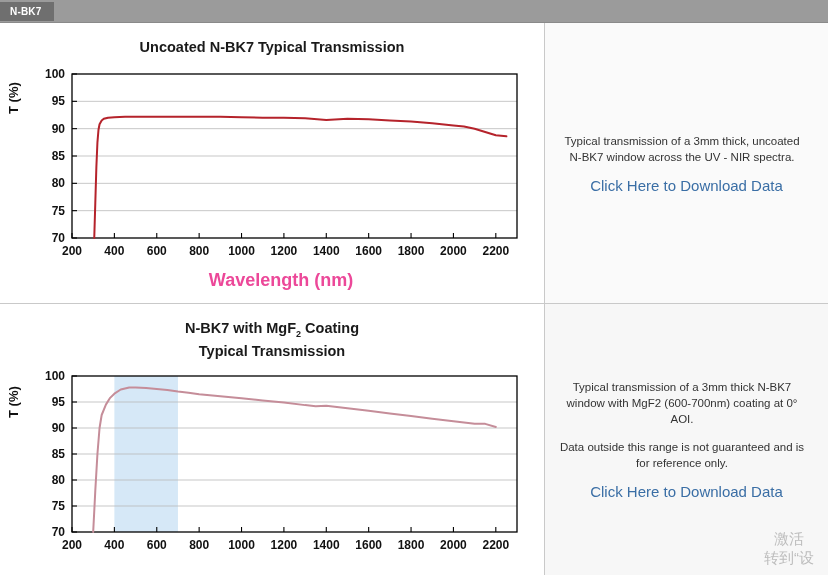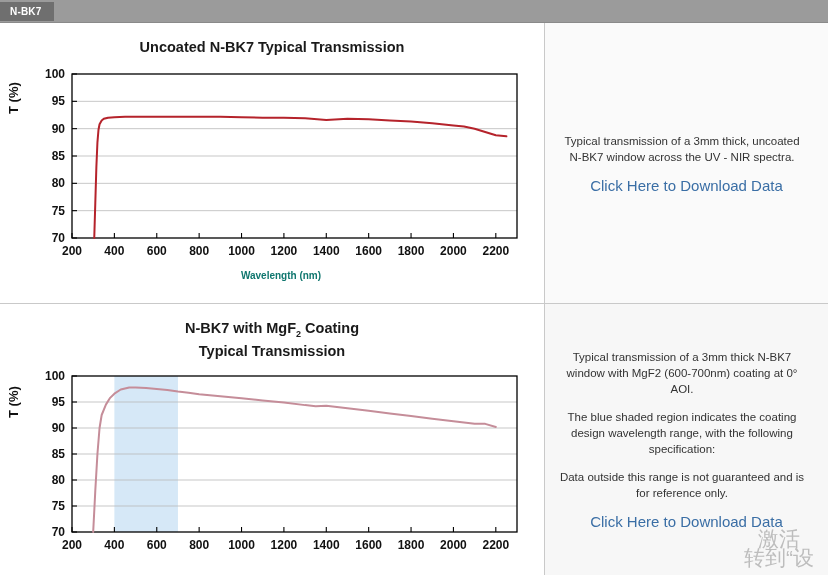--- a/index.html
+++ b/index.html
@@ -87,33 +87,33 @@
   .ylabel{
     position:absolute;
     left:6px;top:50px;
     transform:rotate(-90deg);
     transform-origin:left top;
     font-size:13px;font-weight:bold;color:#111;
     white-space:nowrap;
   }
   .xlabel{
     text-align:center;
-    font-size:10px;font-weight:bold;color:#0f766e;
+    font-size:18px;font-weight:bold;color:#ec4899;
     margin-top:6px;
     padding-left:18px;
   }
   svg{display:block;}
   .axis-text{font-family:"Liberation Sans",sans-serif;font-size:12px;fill:#111;font-weight:bold;}
   
   .watermark{
     position:absolute;
     right:14px;bottom:8px;
     text-align:center;
     color:#bdbdbd;
-    font-size:21px;
+    font-size:15px;
     line-height:19px;
     pointer-events:none;
   }
 </style>
 </head>
 <body>
 
 <div class="tabbar">
   <div class="tab">N-BK7</div>
 </div>
@@ -229,21 +229,20 @@
           <line x1="453.4285714285714" y1="164" x2="453.4285714285714" y2="159" stroke="#000" stroke-width="1.1"></line>
           <text x="495.8095238095238" y="181" text-anchor="middle" class="axis-text">2200</text>
           <line x1="495.8095238095238" y1="164" x2="495.8095238095238" y2="159" stroke="#000" stroke-width="1.1"></line>
           <path d="M93.19,164.00 L95.31,122.40 L97.43,86.00 L99.55,60.00 L101.67,47.00 L105.90,36.60 L110.14,29.84 L114.38,25.68 L120.74,21.52 L129.21,19.44 L135.57,19.44 L146.17,19.96 L156.76,21.00 L167.36,22.04 L177.95,23.60 L188.55,24.64 L199.14,26.20 L220.33,28.28 L241.52,30.36 L262.71,32.44 L283.90,34.52 L305.10,37.12 L315.69,38.16 L326.29,37.64 L347.48,40.24 L368.67,42.84 L389.86,45.44 L411.05,48.04 L432.24,50.64 L453.43,53.24 L474.62,55.84 L485.21,55.84 L495.81,58.96 " fill="none" stroke="#c58d99" stroke-width="2" stroke-linejoin="round" stroke-linecap="round"></path>
         </svg>
     </div>
     <div class="xlabel">Wavelength (nm)</div>
   </div>
   <div class="text-col">
     <p>Typical transmission of a 3mm thick N-BK7 window with MgF2 (600-700nm) coating at 0° AOI.</p>
-    <p>The blue shaded region indicates the coating design wavelength range, with the following specification:</p>
     <p>Data outside this range is not guaranteed and is for reference only.</p>
     <a class="dl-link" href="#">Click Here to Download Data</a>
   </div>
 </div>
 
 <div class="watermark">
   <div>激活</div>
   <div>转到“设</div>
 </div>
 

